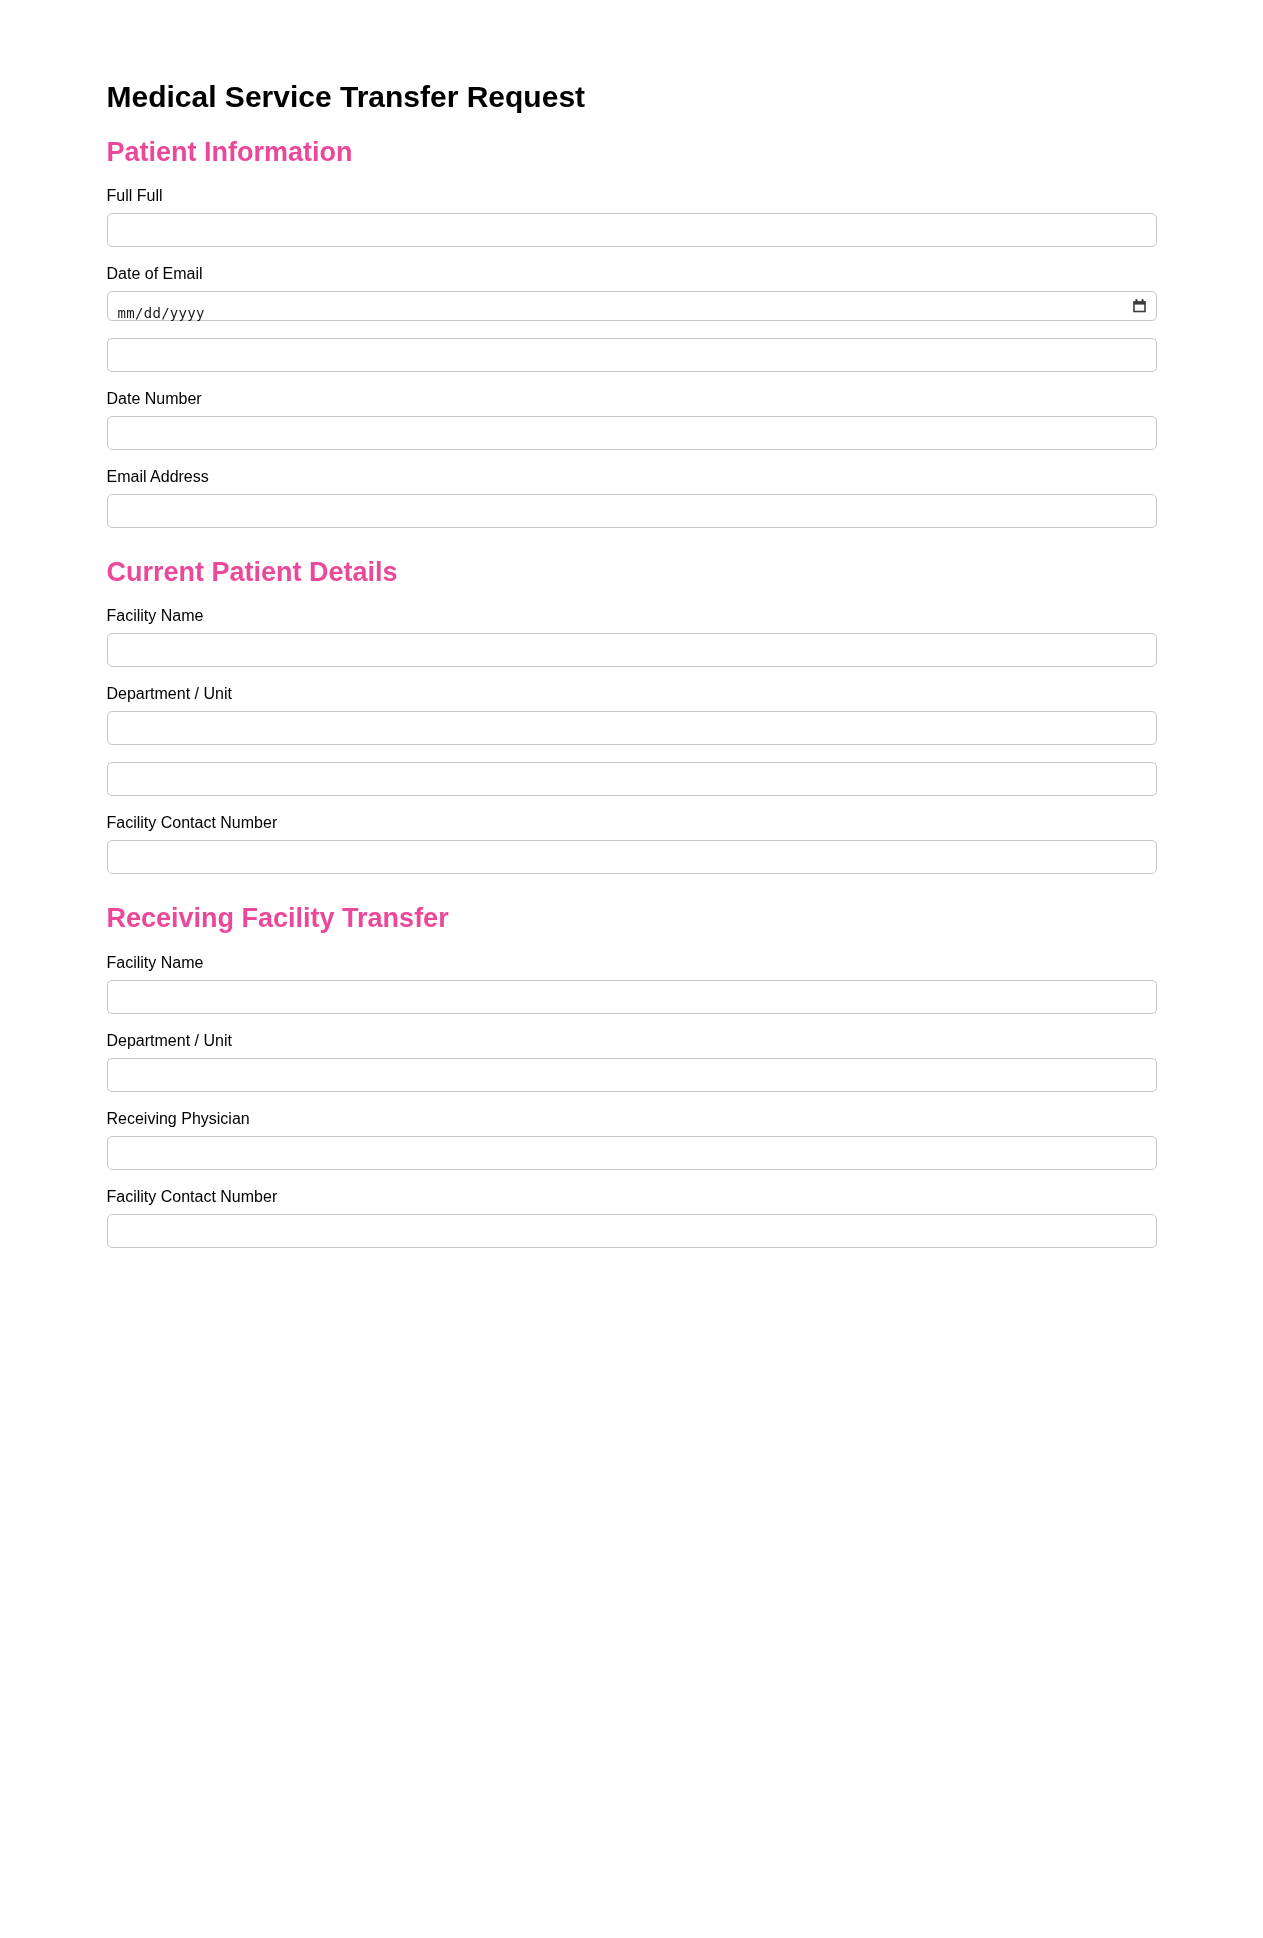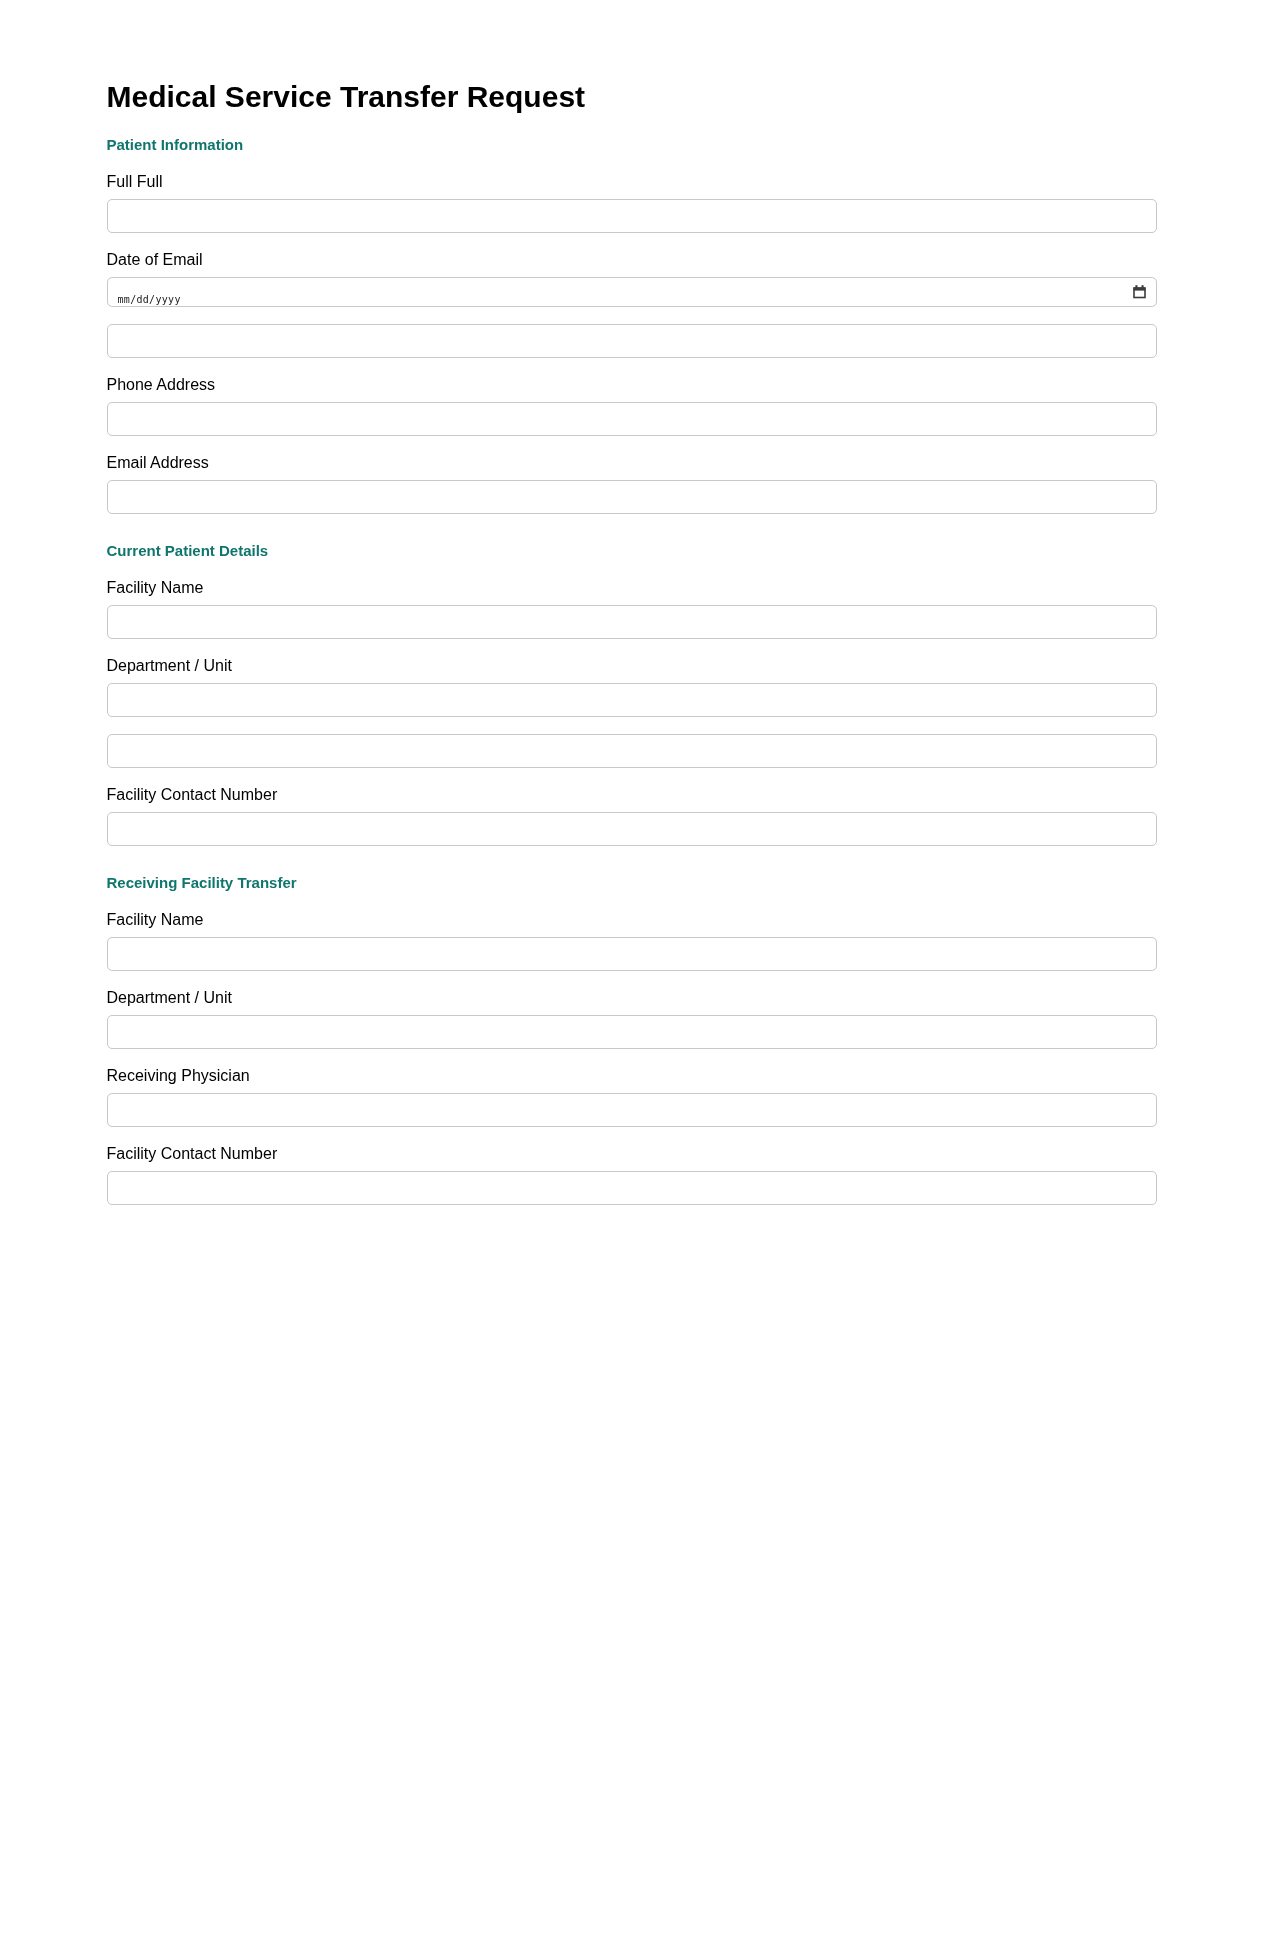--- a/index.html
+++ b/index.html
@@ -20,25 +20,25 @@
     padding-top: 80px;
   }
   h1.page-title {
     font-size: 30px;
     font-weight: 700;
     line-height: 1.15;
     margin: 0 0 21px 0;
     color: #000000;
   }
   h2.section-heading {
-    font-size: 15px;
+    font-size: 27px;
     font-weight: 700;
     line-height: 1.2;
     margin: 28px 0 18px 0;
-    color: #0f766e;
+    color: #ec4899;
   }
   section:first-of-type h2.section-heading {
     margin-top: 0;
   }
   .field {
     margin-bottom: 17px;
   }
   .field label {
     display: block;
     font-size: 16px;
@@ -67,21 +67,21 @@
     width: 100%;
     height: 30px;
     padding: 0 8px 0 10px;
     background: #ffffff;
     border: 1px solid #c8c8c8;
     border-radius: 5px;
     cursor: default;
   }
   .date-placeholder {
     font-family: "DejaVu Sans Mono", "Liberation Mono", monospace;
-    font-size: 10px;
+    font-size: 14px;
     color: #1a1a1a;
     letter-spacing: 0.3px;
     margin-top: 15px;
   }
   .cal-icon {
     display: inline-flex;
     align-items: center;
     justify-content: center;
     width: 17px;
     height: 17px;
@@ -116,21 +116,21 @@
         </svg>
       </span>
     </div>
   </div>
 
   <div class="field">
     <input type="text" value="" style="">
   </div>
 
   <div class="field">
-    <label>Phone Address</label>
+    <label>Date Number</label>
     <input type="text" value="" style="">
   </div>
 
   <div class="field">
     <label>Email Address</label>
     <input type="text" value="" style="">
   </div>
 </div>
   </section>
 

